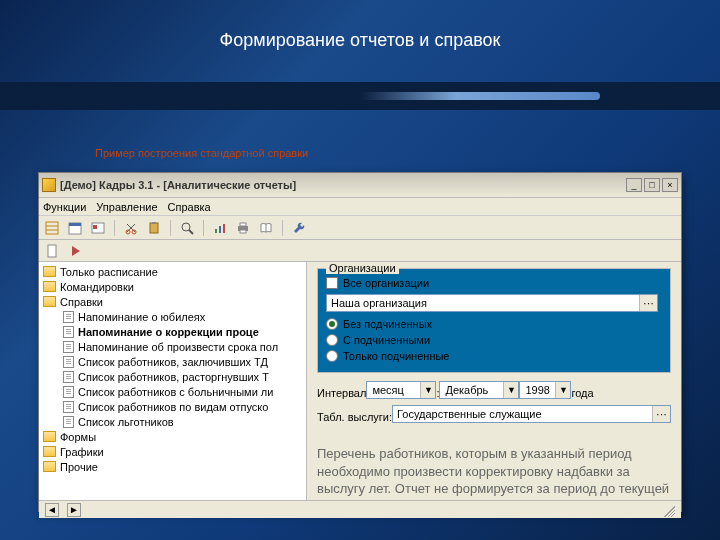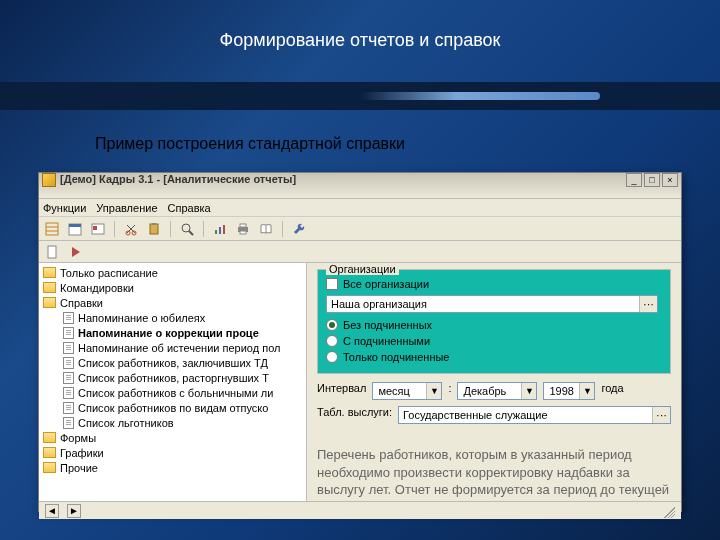--- a/index.html
+++ b/index.html
@@ -31,45 +31,45 @@
     content: '';
     position: absolute;
     right: 120px;
     top: 10px;
     width: 240px;
     height: 8px;
     background: linear-gradient(to right, transparent, #7aa5d8 40%, #5a88c8);
     border-radius: 4px;
   }
   .subtitle {
-    color: #000000;
-    font-size: 16px;
+    color: #c2410c;
+    font-size: 11px;
     position: absolute;
-    top: 135px;
+    top: 147px;
     left: 95px;
   }
   .app-window {
     position: absolute;
     top: 172px;
     left: 38px;
     width: 644px;
     height: 340px;
     background: #ece9d8;
     border: 1px solid #7a7a7a;
     box-shadow: 2px 3px 8px rgba(0,0,0,0.4);
     font-size: 11px;
     color: #000;
   }
   .titlebar {
-    height: 26px;
+    height: 18px;
     background: linear-gradient(to bottom, #c8c4b8, #ece9d8);
     border-bottom: 1px solid #bbb;
     display: flex;
-    align-items: flex-start;
-    padding: 0 3px;
+    align-items: center;
+    padding: 12px 3px;
   }
   .titlebar .app-icon {
     width: 14px; height: 14px;
     background: linear-gradient(135deg,#ffd24a,#d8a020);
     margin-right: 4px;
     border: 1px solid #a07010;
   }
   .titlebar .title-text { font-weight: bold; color: #333; font-size: 11px; flex:1; }
   .win-btns { display:flex; gap:2px; }
   .win-btn {
@@ -164,21 +164,21 @@
     background:#ece9d8;
     padding: 6px 10px;
     font-size:11px;
     overflow:hidden;
   }
   .groupbox {
     border:1px solid #bbb;
     padding: 6px 8px 8px 8px;
     position:relative;
     margin-bottom:8px;
-    background:#14b8a6;
+    background:#0369a1;
   }
   .groupbox .gb-label {
     position:absolute;
     top:-7px; left:8px;
     background:#ece9d8;
     padding:0 3px;
     font-size:11px;
   }
   .chk-row, .radio-row {
     display:flex; align-items:center;
@@ -203,21 +203,21 @@
     height:18px; margin:3px 4px 4px 0;
   }
   .org-select .val { flex:1; padding:0 4px; }
   .org-select .dots {
     width:18px; text-align:center;
     border-left:1px solid #bbb;
     background:#ece9d8;
     cursor:pointer;
     line-height:16px;
   }
-  .row { display:flex; align-items:flex-start; gap:6px; margin:6px 0; }
+  .row { display:flex; align-items:flex-end; margin:6px 0; }
   .combo {
     display:flex; align-items:center;
     background:#fff; border:1px solid #7a9ac0;
     height:18px;
   }
   .combo .cv { flex:1; padding:0 5px; }
   .combo .dd {
     width:15px; background:#ece9d8;
     border-left:1px solid #bbb;
     text-align:center; line-height:16px;
@@ -379,21 +379,21 @@
         <div class="tree-item level1">
           <div class="doc"></div>
           <span>Напоминание о юбилеях</span>
         </div>
         <div class="tree-item level1 selected">
           <div class="doc"></div>
           <span>Напоминание о коррекции проце</span>
         </div>
         <div class="tree-item level1">
           <div class="doc"></div>
-          <span>Напоминание об истечении период пол</span>
+          <span>Напоминание об произвести срока пол</span>
         </div>
         <div class="tree-item level1">
           <div class="doc"></div>
           <span>Список работников, заключивших ТД</span>
         </div>
         <div class="tree-item level1">
           <div class="doc"></div>
           <span>Список работников, расторгнувших Т</span>
         </div>
         <div class="tree-item level1">

